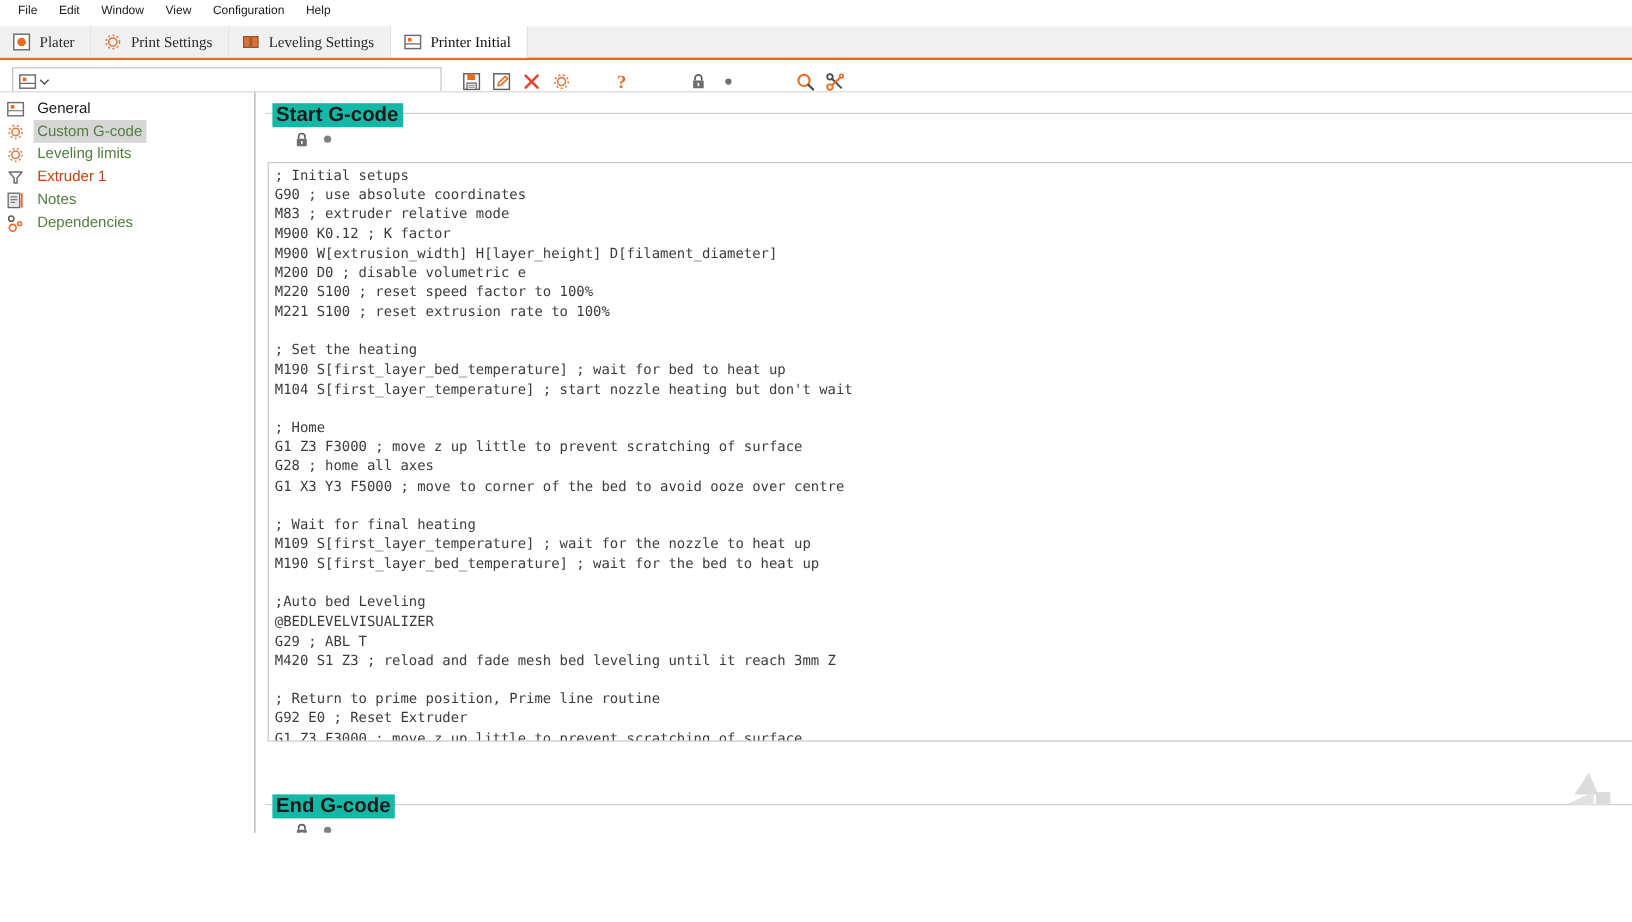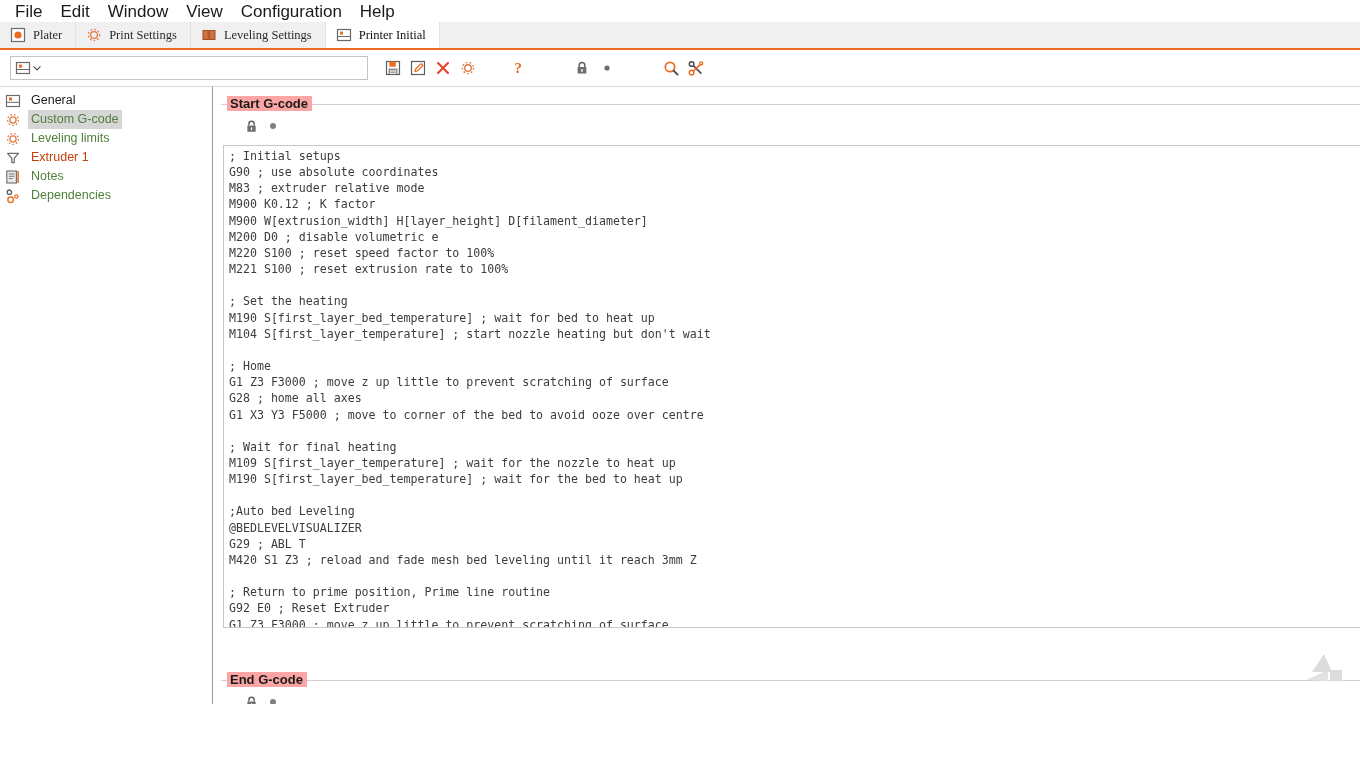--- a/index.html
+++ b/index.html
@@ -8,23 +8,23 @@
     background: #ffffff;
     font-family: "Liberation Sans", sans-serif;
     overflow: hidden;
   }
 
   
   .menubar {
     height: 22px;
     background: #ffffff;
     display: flex;
-    align-items: flex-end;
+    align-items: flex-start;
     padding-left: 6px;
-    font-size: 17px;
+    font-size: 10px;
     color: #1a1a1a;
   }
   .menu-item {
     padding: 2px 9px;
     line-height: 16px;
     cursor: default;
     white-space: nowrap;
   }
 
   
@@ -92,21 +92,21 @@
     display: flex; align-items: center; justify-content: center;
     cursor: default;
   }
   .tbtn svg { display: block; }
   .gap-sm { width: 22px; }
   .gap-md { width: 36px; }
 
   
   .body {
     position: absolute;
-    top: 86px; left: 0;
+    top: 76px; left: 0;
     width: 1360px; height: 618px;
     display: flex;
   }
 
   
   .sidebar {
     width: 213px;
     flex: 0 0 213px;
     background: #ffffff;
     border-right: 1px solid #9a9a9a;
@@ -144,23 +144,23 @@
   .group-line {
     position: relative;
     height: 1px;
     background: #d0d0d0;
     margin-top: 9px;
   }
   .group-title {
     position: absolute;
     top: -8px;
     left: 6px;
-    background: #fca5a5;
+    background: #14b8a6;
     padding: 0 4px 0 3px;
-    font-size: 13px;
+    font-size: 17px;
     font-weight: bold;
     color: #1a1a1a;
     white-space: nowrap;
   }
   .group-body { padding-left: 0; }
 
   .lockrow {
     display: flex;
     align-items: center;
     gap: 10px;

